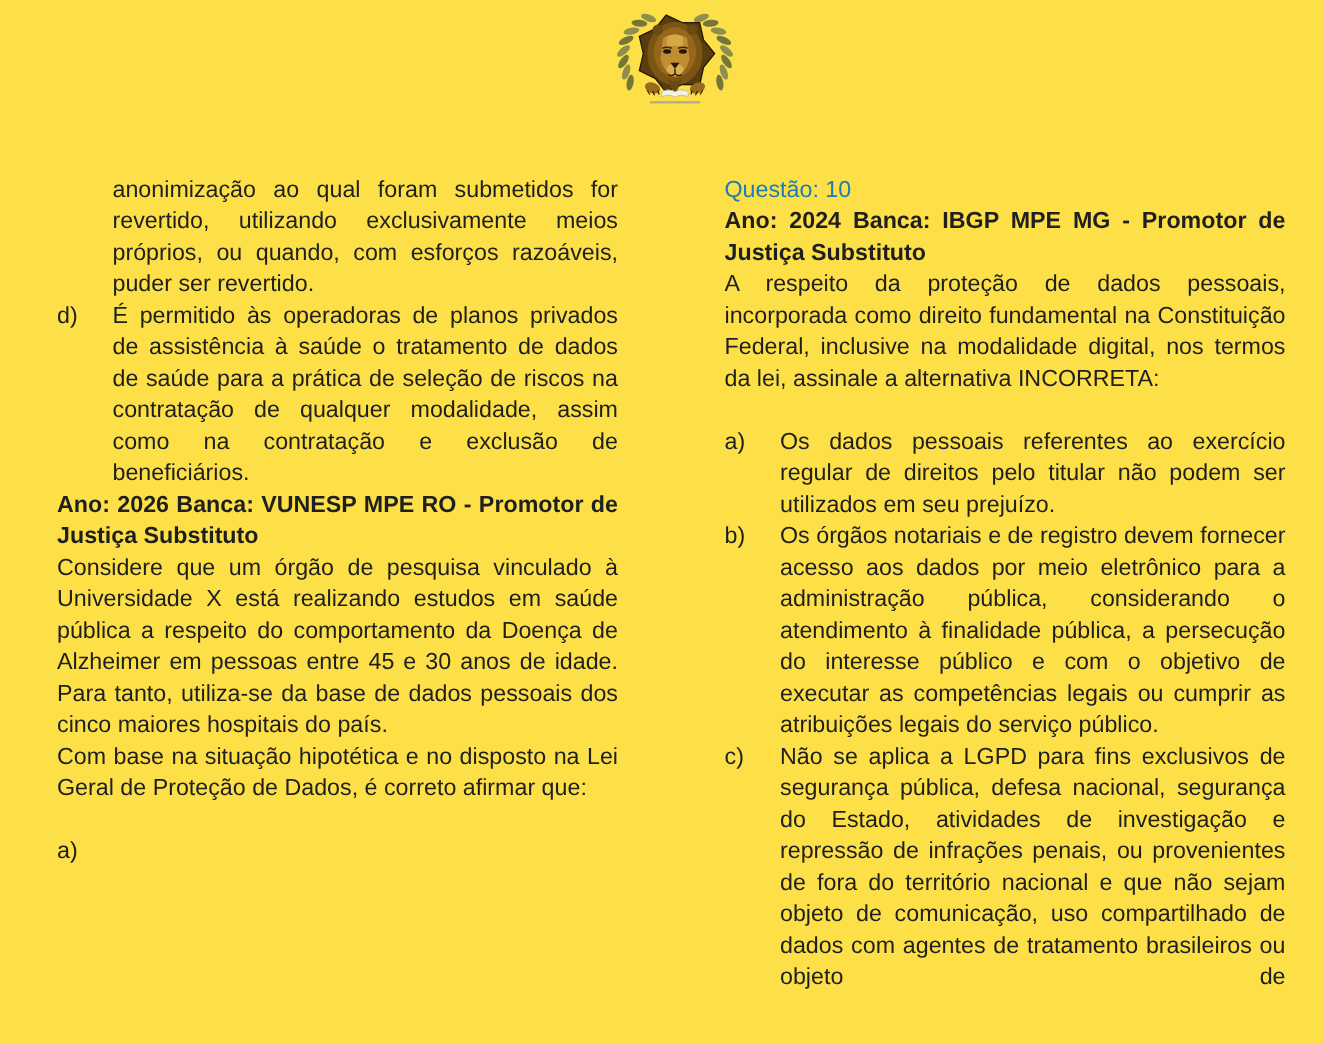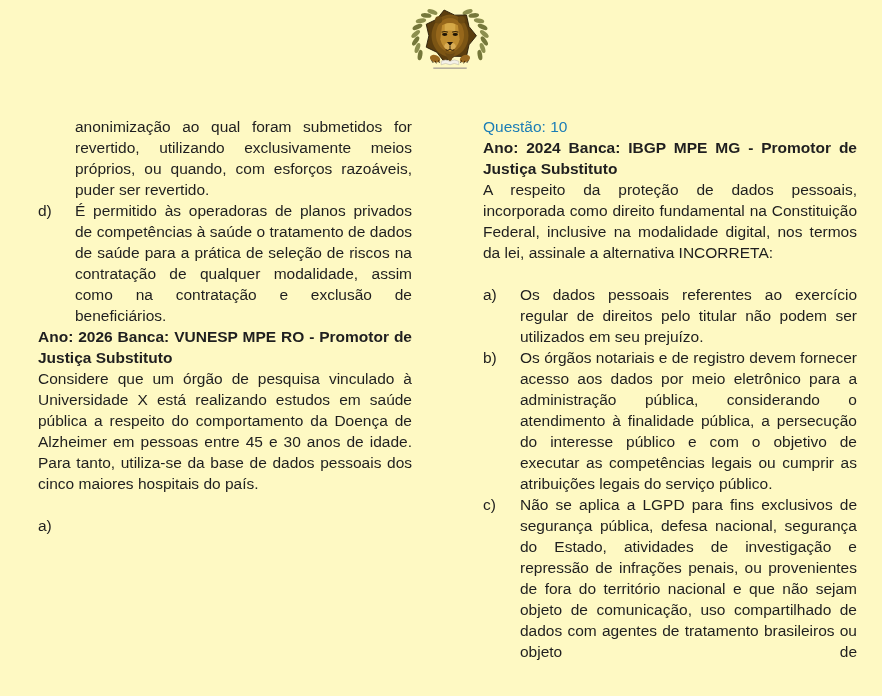--- a/index.html
+++ b/index.html
@@ -1,20 +1,20 @@
 <!DOCTYPE html>
 <html><head>
 <meta charset="utf-8">
 <style>
   html, body { margin: 0; padding: 0; background: #ffffff; }
   .page {
     position: relative;
     width: 882px;
     height: 696px;
-    background: #fef9c3;
+    background: #fde047;
     overflow: hidden;
     font-family: "Liberation Sans", sans-serif;
     font-size: 15.5px;
     line-height: 21px;
     color: #1f1f1f;
   }
   .logo {
     position: absolute;
     left: 406px;
     top: 2px;
@@ -114,28 +114,29 @@
   </div>
 
   <div class="col col-left">
 
     <div class="opt">
       <span class="txt">anonimização ao qual foram submetidos for revertido, utilizando exclusivamente meios próprios, ou quando, com esforços razoáveis, puder ser revertido.</span>
     </div>
 
     <div class="opt">
       <span class="lbl">d)</span>
-      <span class="txt">É permitido às operadoras de planos privados de competências à saúde o tratamento de dados de saúde para a prática de seleção de riscos na contratação de qualquer modalidade, assim como na contratação e exclusão de beneficiários.</span>
+      <span class="txt">É permitido às operadoras de planos privados de assistência à saúde o tratamento de dados de saúde para a prática de seleção de riscos na contratação de qualquer modalidade, assim como na contratação e exclusão de beneficiários.</span>
     </div>
 
 
     <div class="qsrc">Ano: 2026 Banca: VUNESP MPE RO - Promotor de Justiça Substituto</div>
 
     <div>Considere que um órgão de pesquisa vinculado à Universidade X está realizando estudos em saúde pública a respeito do comportamento da Doença de Alzheimer em pessoas entre 45 e 30 anos de idade. Para tanto, utiliza-se da base de dados pessoais dos cinco maiores hospitais do país.</div>
 
+    <div>Com base na situação hipotética e no disposto na Lei Geral de Proteção de Dados, é correto afirmar que:</div>
 
     <div class="opt opts-gap justify-last">
       <span class="lbl">a)</span>
     </div>
 
   </div>
 
   <div class="col col-right">
 
     <div class="qnum" style="margin-top: 0px; color: rgb(27, 125, 182);">Questão: 10</div>

